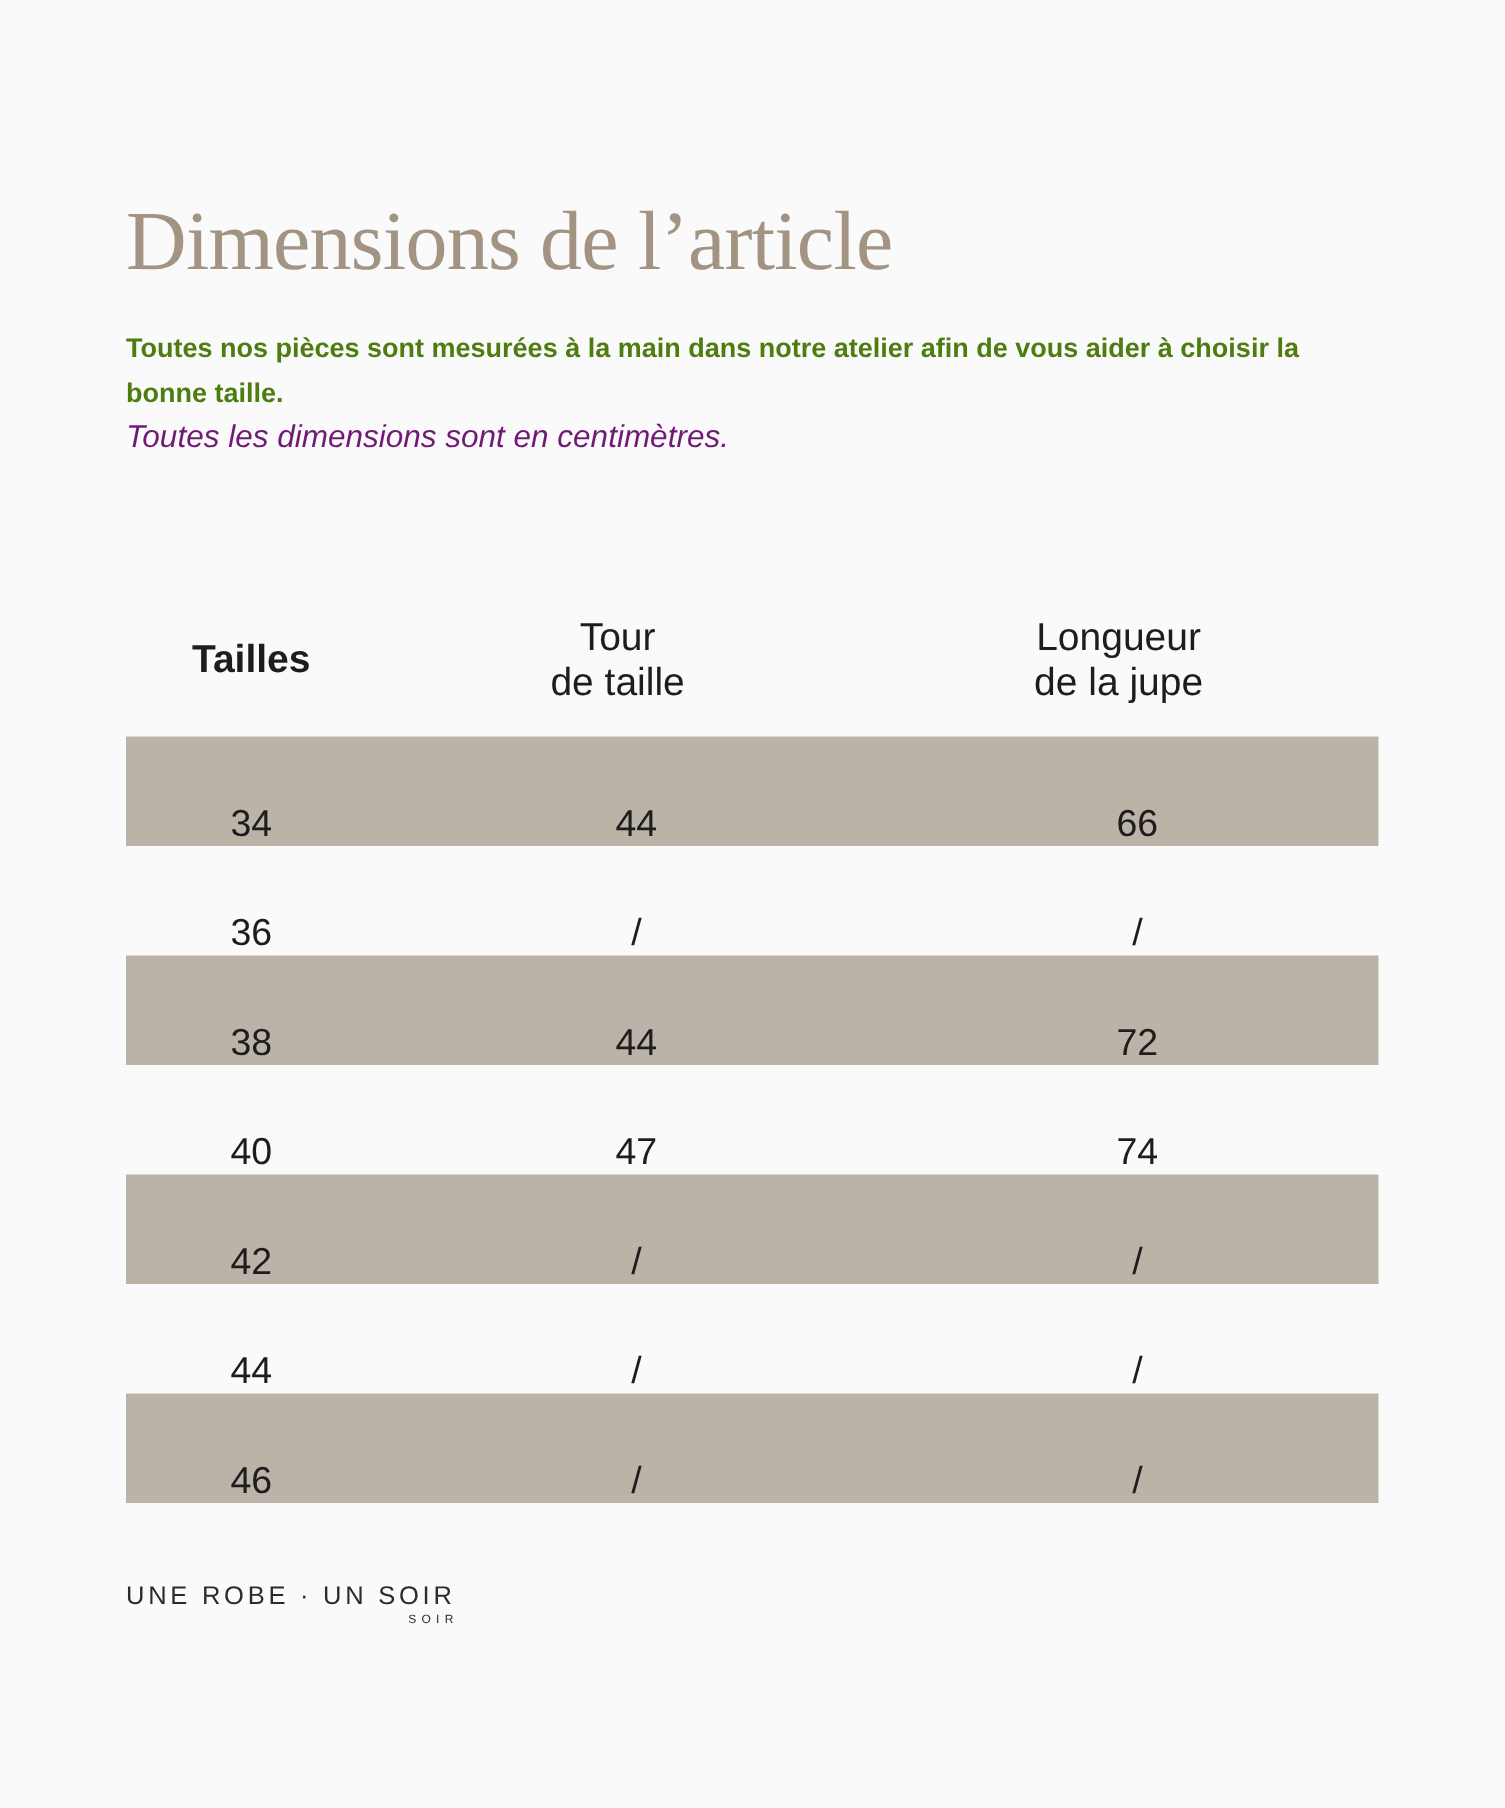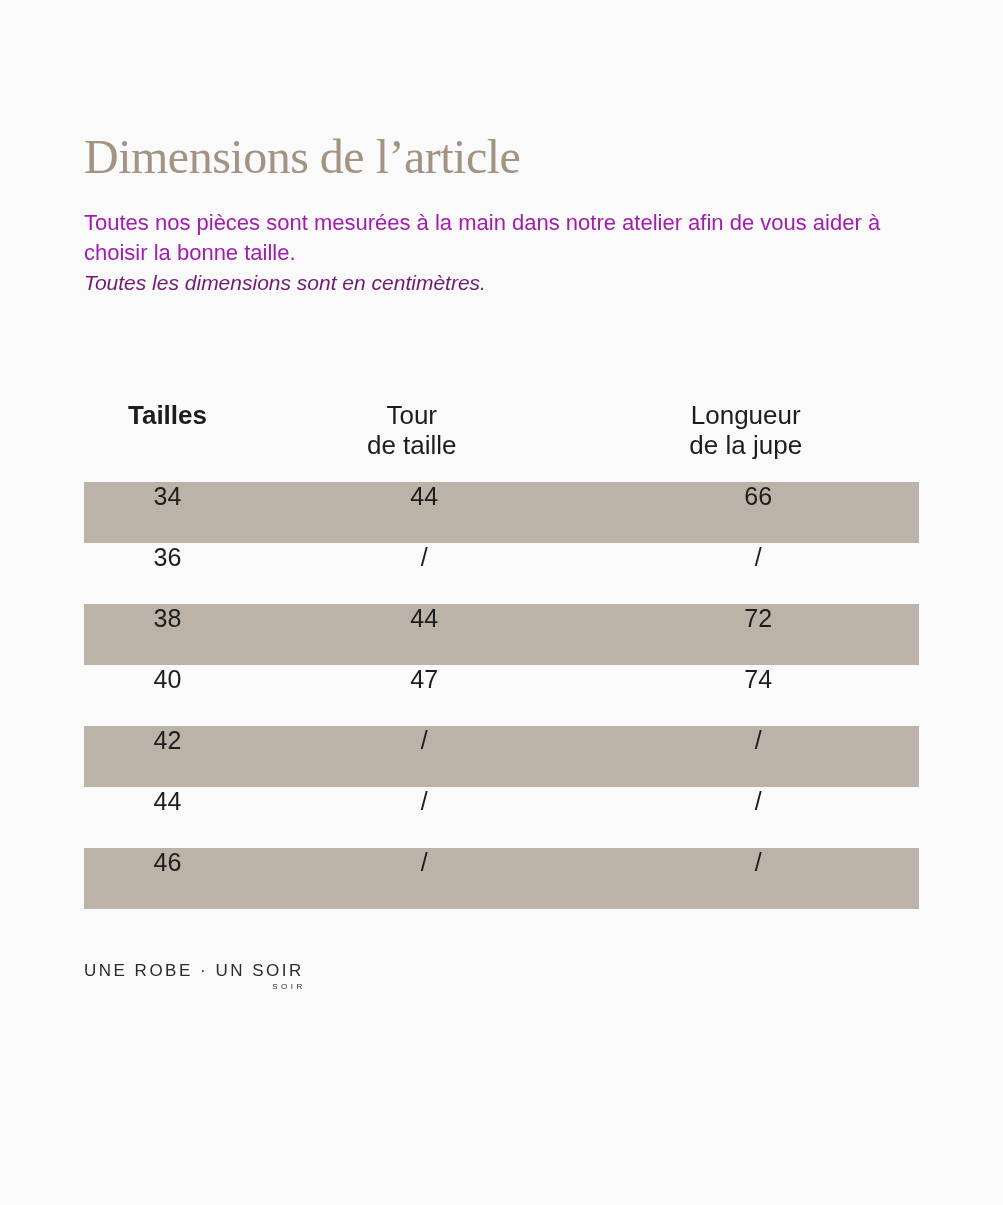--- a/index.html
+++ b/index.html
@@ -15,63 +15,64 @@
     overflow: hidden;
   }
   .page {
     padding: 132px 84px 0 84px;
     box-sizing: border-box;
   }
   .title {
     margin: 0 0 26px 0;
     font-family: "Liberation Serif", serif;
     font-weight: 400;
-    font-size: 48px;
+    font-size: 56px;
     line-height: 1.05;
     letter-spacing: -0.5px;
     color: #a29383;
   }
   .intro {
     margin: 0;
     max-width: 820px;
-    font-size: 22px;
+    font-size: 18px;
     line-height: 30px;
-    color: #a21caf;
+    color: #4d7c0f;
+    font-weight: bold;
   }
   .note {
     margin: 0;
     font-size: 21px;
     line-height: 30px;
     font-style: italic;
     color: #701a75;
   }
   .size-table {
     margin-top: 102px;
     width: 835px;
   }
   .header-row {
     display: flex;
-    align-items: flex-start;
+    align-items: center;
     margin-bottom: 22px;
   }
   .hcol {
     text-align: center;
     font-size: 26px;
     line-height: 30px;
     color: #1d1d1d;
   }
   .hcol .hline { display: block; }
   .c1 { width: 20%; }
   .c2 { width: 41.5%; }
   .c3 { width: 38.5%; }
   .hcol.c1 { font-weight: 700; }
   .row {
     display: flex;
-    align-items: flex-start;
-    height: 61px;
+    align-items: flex-end;
+    height: 73px;
   }
   .row.alt {
     background: #bbb3a7;
   }
   .cell {
     text-align: center;
     font-size: 25px;
     color: #1d1d1d;
   }
   .brand {

